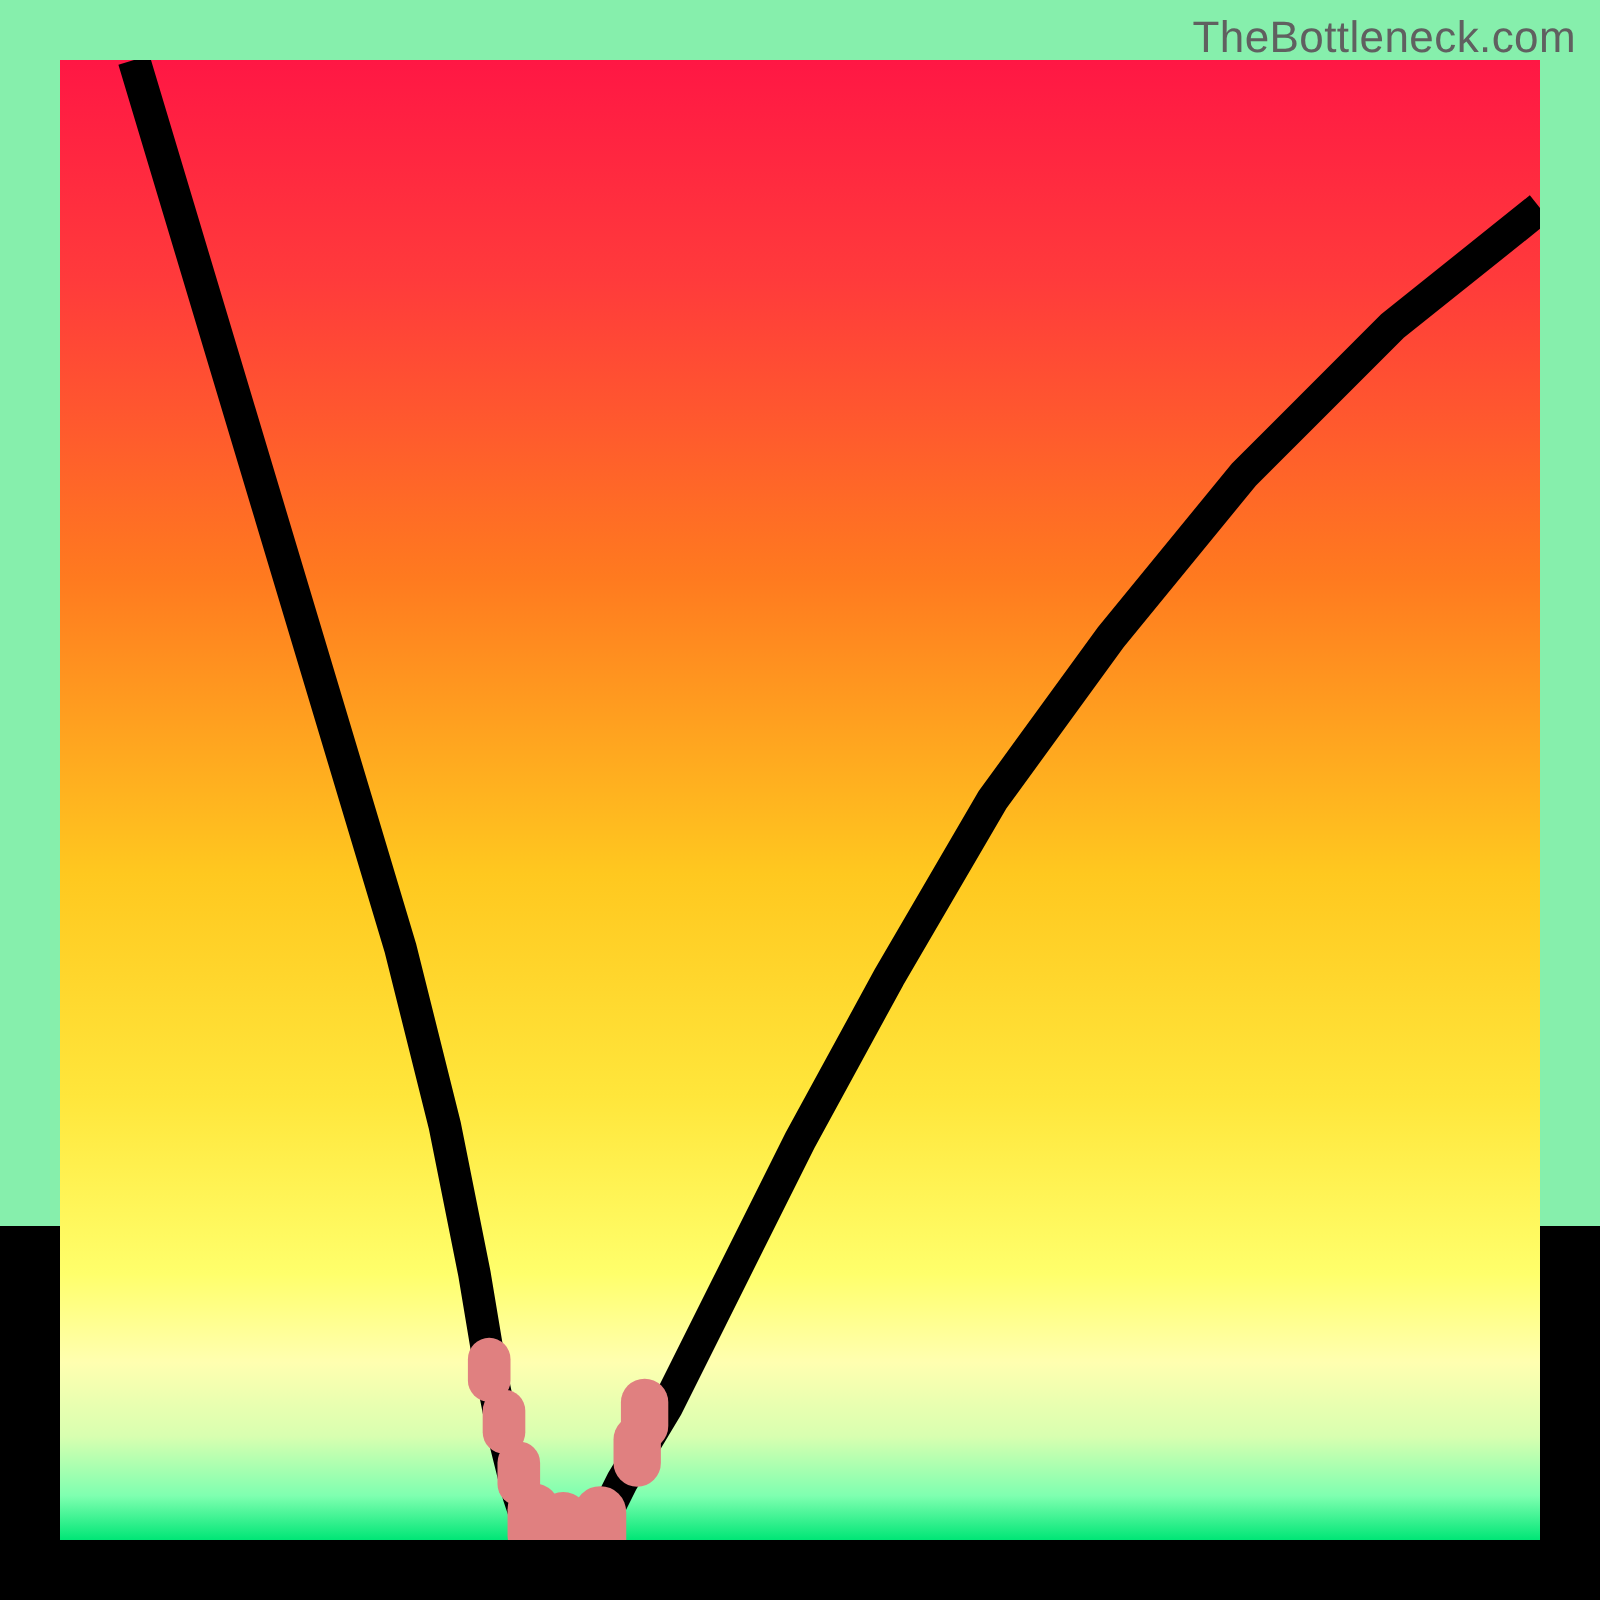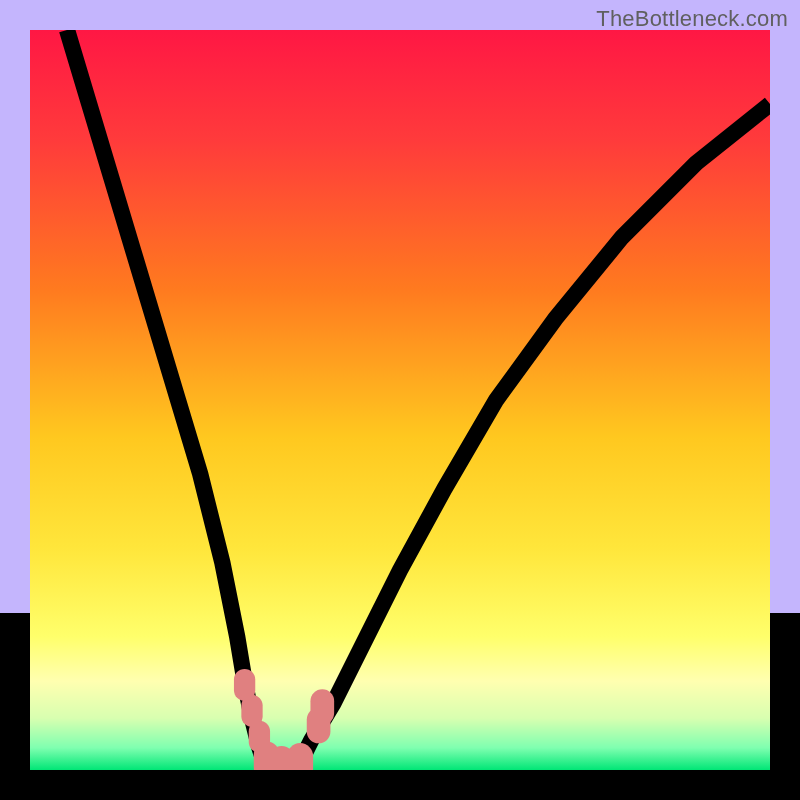--- a/index.html
+++ b/index.html
@@ -10,21 +10,21 @@
     background: #000;
     overflow: hidden;
     font-family: Arial, Helvetica, sans-serif;
   }
   .frame {
     position: absolute;
     left: 0;
     top: 0;
     width: 800px;
     height: 613px;
-    background: #c4b5fd;
+    background: #86efac;
   }
   .plot-area {
     position: absolute;
     left: 30px;
     top: 30px;
     width: 740px;
     height: 740px;
     overflow: hidden;
   }
   .gradient {

